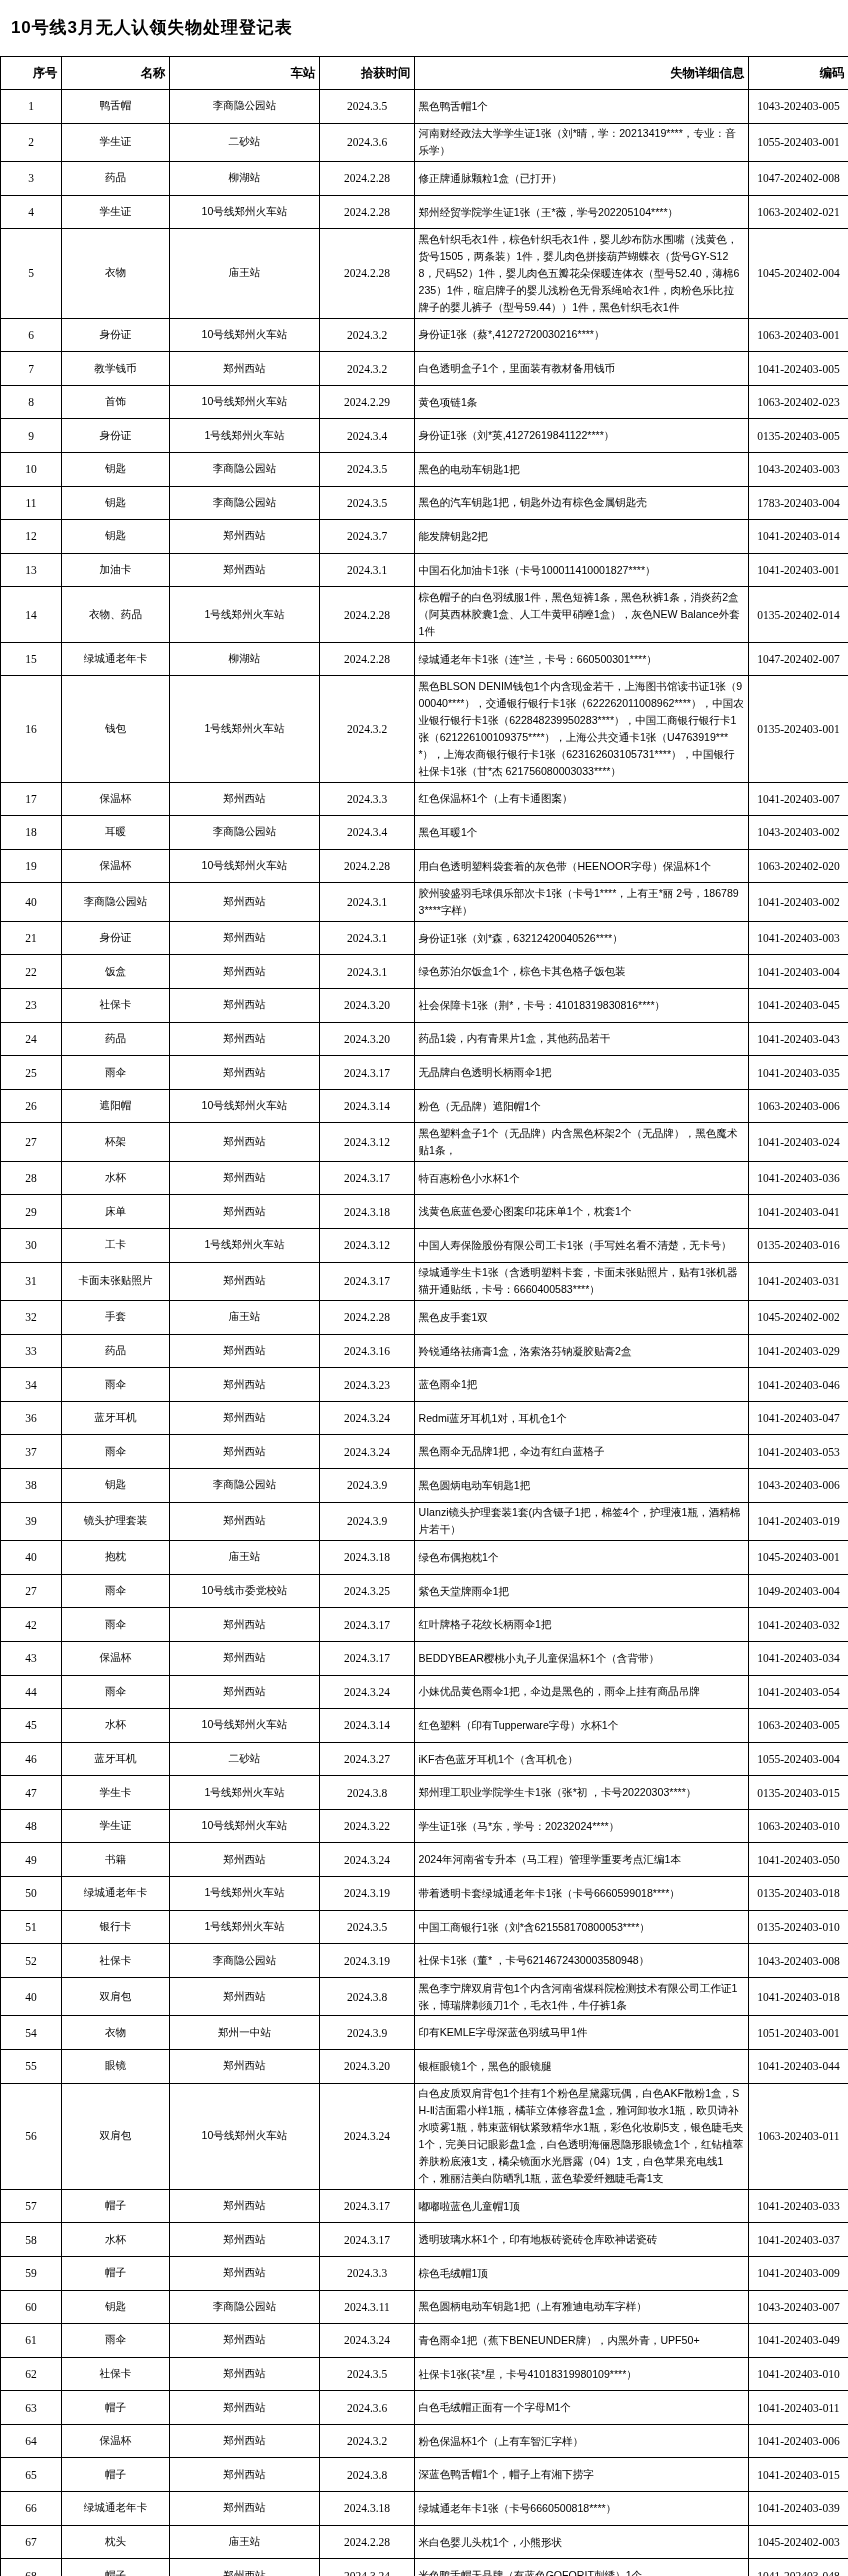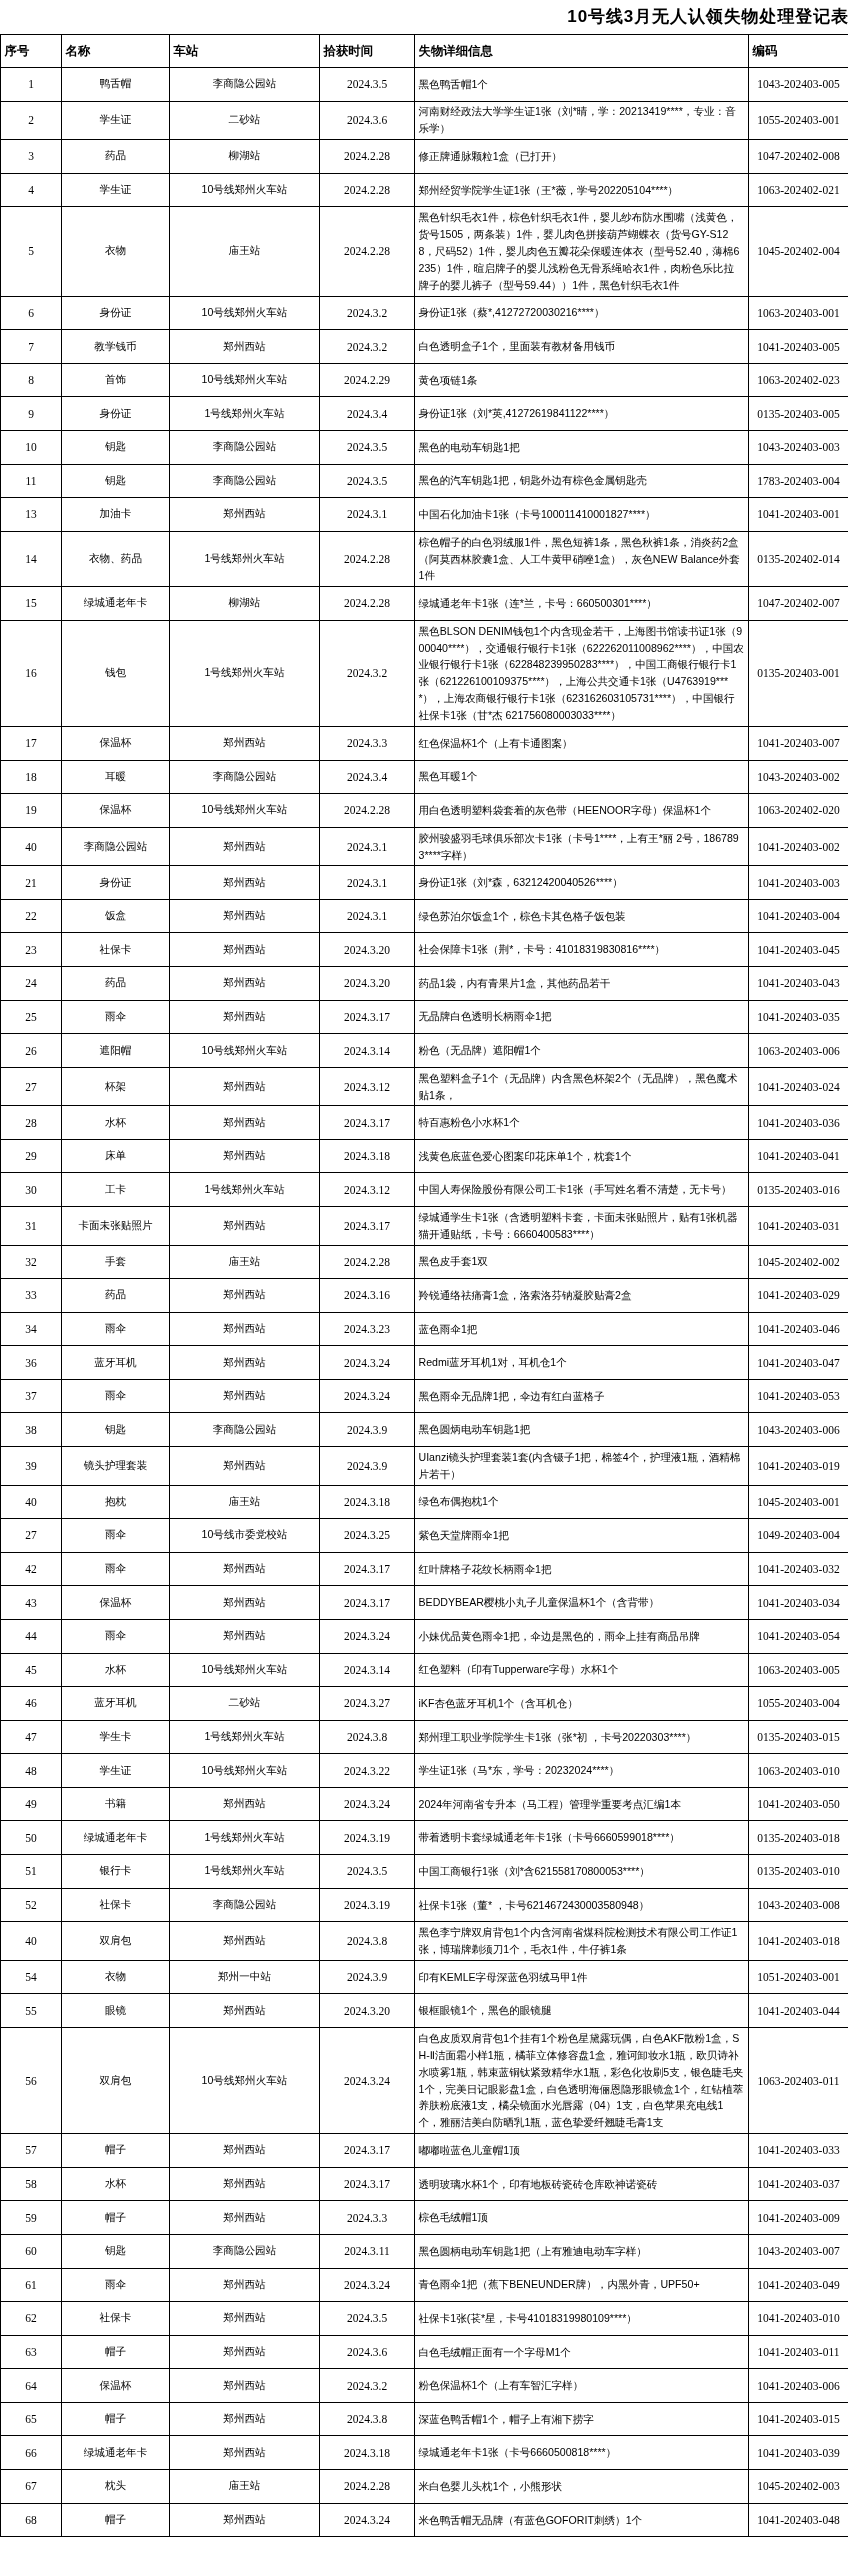--- a/index.html
+++ b/index.html
@@ -10,43 +10,43 @@
     font-family: "Liberation Sans", sans-serif;
   }
   .page {
     width: 849px;
     margin: 0 auto;
     background: #ffffff;
   }
   .title {
     font-size: 17px;
     font-weight: bold;
-    text-align: right;
-    margin: 0;
+    text-align: left;
+    margin: 11px;
     padding: 5.3px 0 6.2px 0;
     letter-spacing: 0.9px;
   }
   table.register {
     border-collapse: collapse;
     table-layout: fixed;
     width: 843px;
     margin: 0 auto 1.8px auto;
     border: 1.8px solid #000000;
   }
   th, td {
     border: 0.9px solid #000000;
     padding: 1.8px 3.5px;
     vertical-align: middle;
     word-break: break-all;
     overflow-wrap: break-word;
   }
   th {
     font-size: 12.4px;
     font-weight: bold;
-    text-align: left;
+    text-align: right;
     height: 28px;
   }
   td {
     font-size: 10.6px;
     height: 29px;
   }
   td.col-serial, td.col-name, td.col-station, td.col-time, td.col-code {
     text-align: center;
   }
   td.col-serial, td.col-time, td.col-code {
@@ -165,20 +165,28 @@
         </tr>
         <tr>
           <td class="col-serial">11</td>
           <td class="col-name">钥匙</td>
           <td class="col-station">李商隐公园站</td>
           <td class="col-time">2024.3.5</td>
           <td class="col-details">黑色的汽车钥匙1把，钥匙外边有棕色金属钥匙壳</td>
           <td class="col-code">1783-202403-004</td>
         </tr>
         <tr>
+          <td class="col-serial">12</td>
+          <td class="col-name">钥匙</td>
+          <td class="col-station">郑州西站</td>
+          <td class="col-time">2024.3.7</td>
+          <td class="col-details">能发牌钥匙2把</td>
+          <td class="col-code">1041-202403-014</td>
+        </tr>
+        <tr>
           <td class="col-serial">13</td>
           <td class="col-name">加油卡</td>
           <td class="col-station">郑州西站</td>
           <td class="col-time">2024.3.1</td>
           <td class="col-details">中国石化加油卡1张（卡号100011410001827****）</td>
           <td class="col-code">1041-202403-001</td>
         </tr>
         <tr>
           <td class="col-serial">14</td>
           <td class="col-name">衣物、药品</td>

